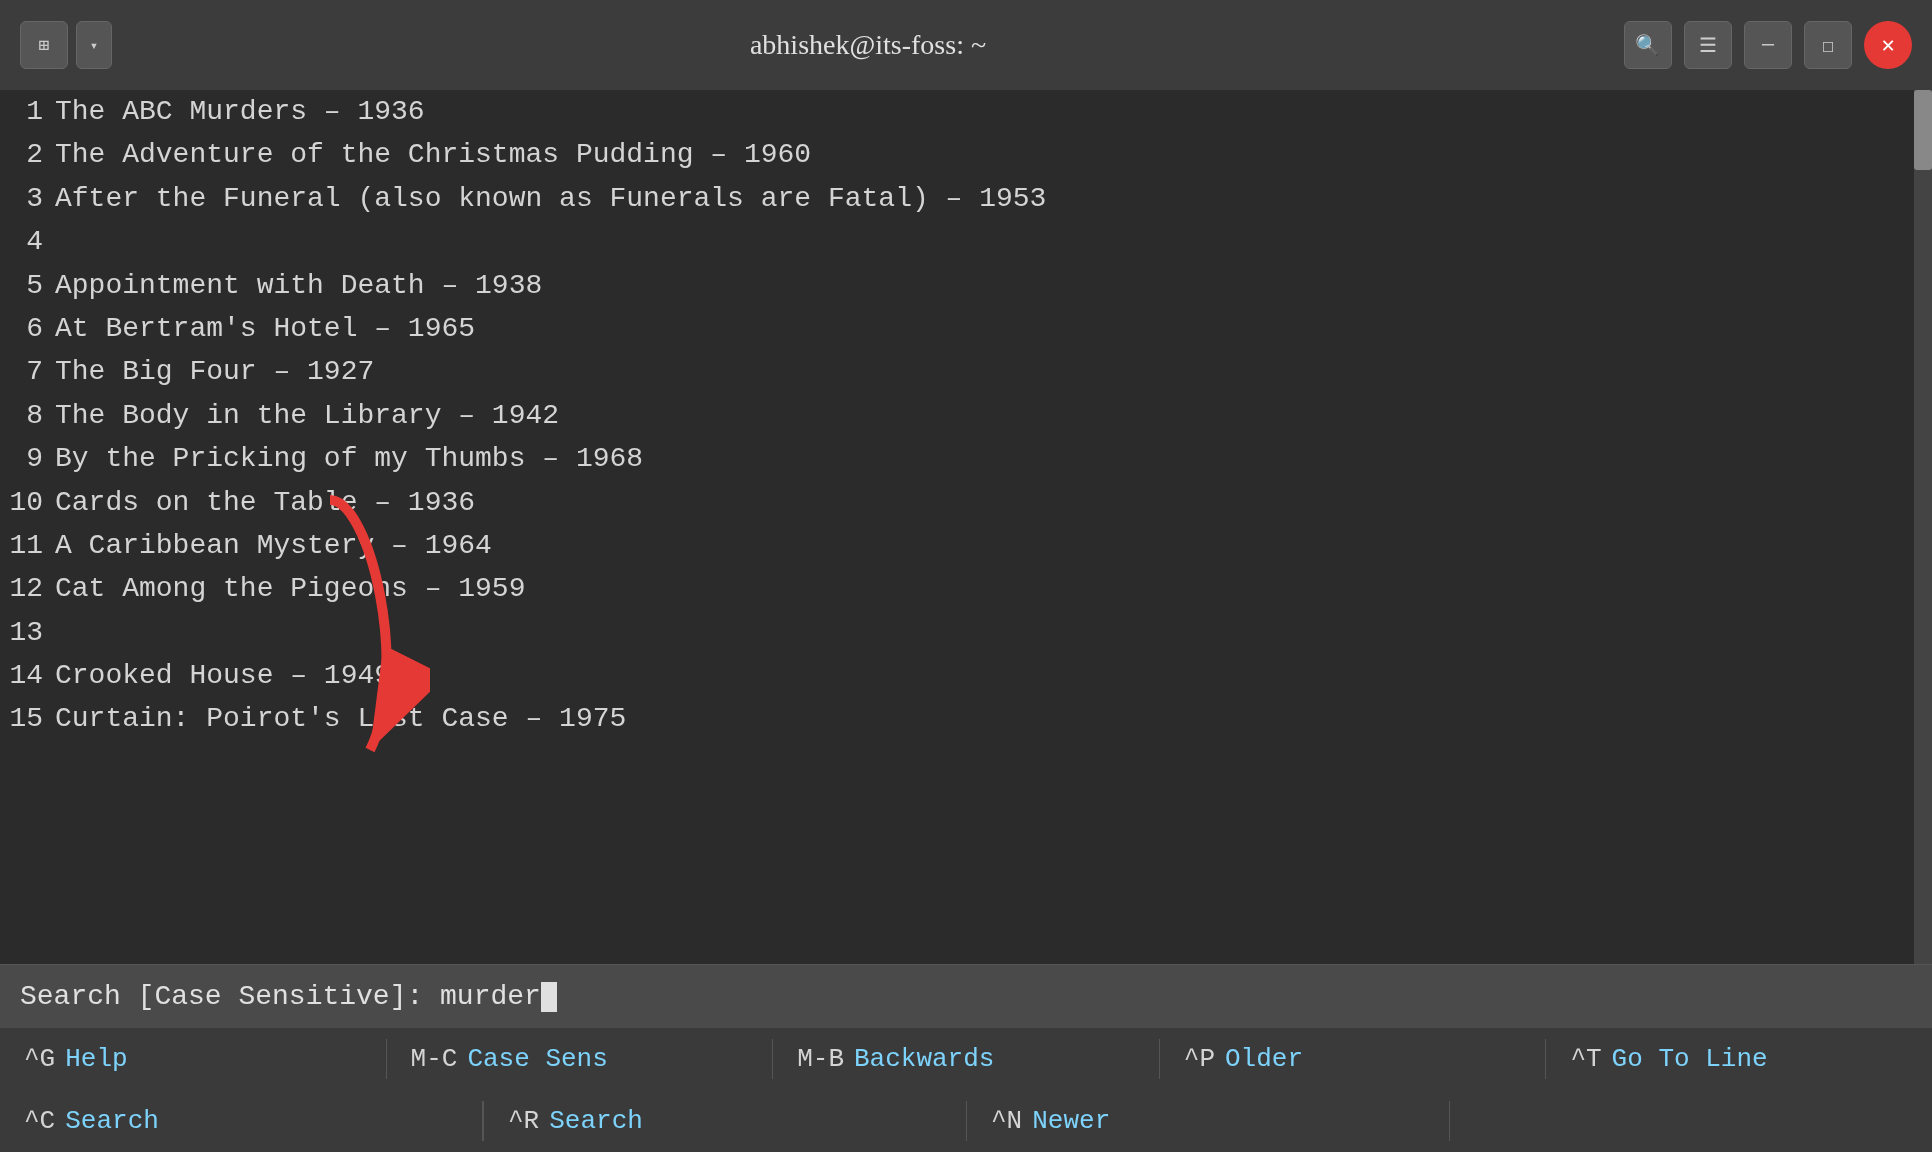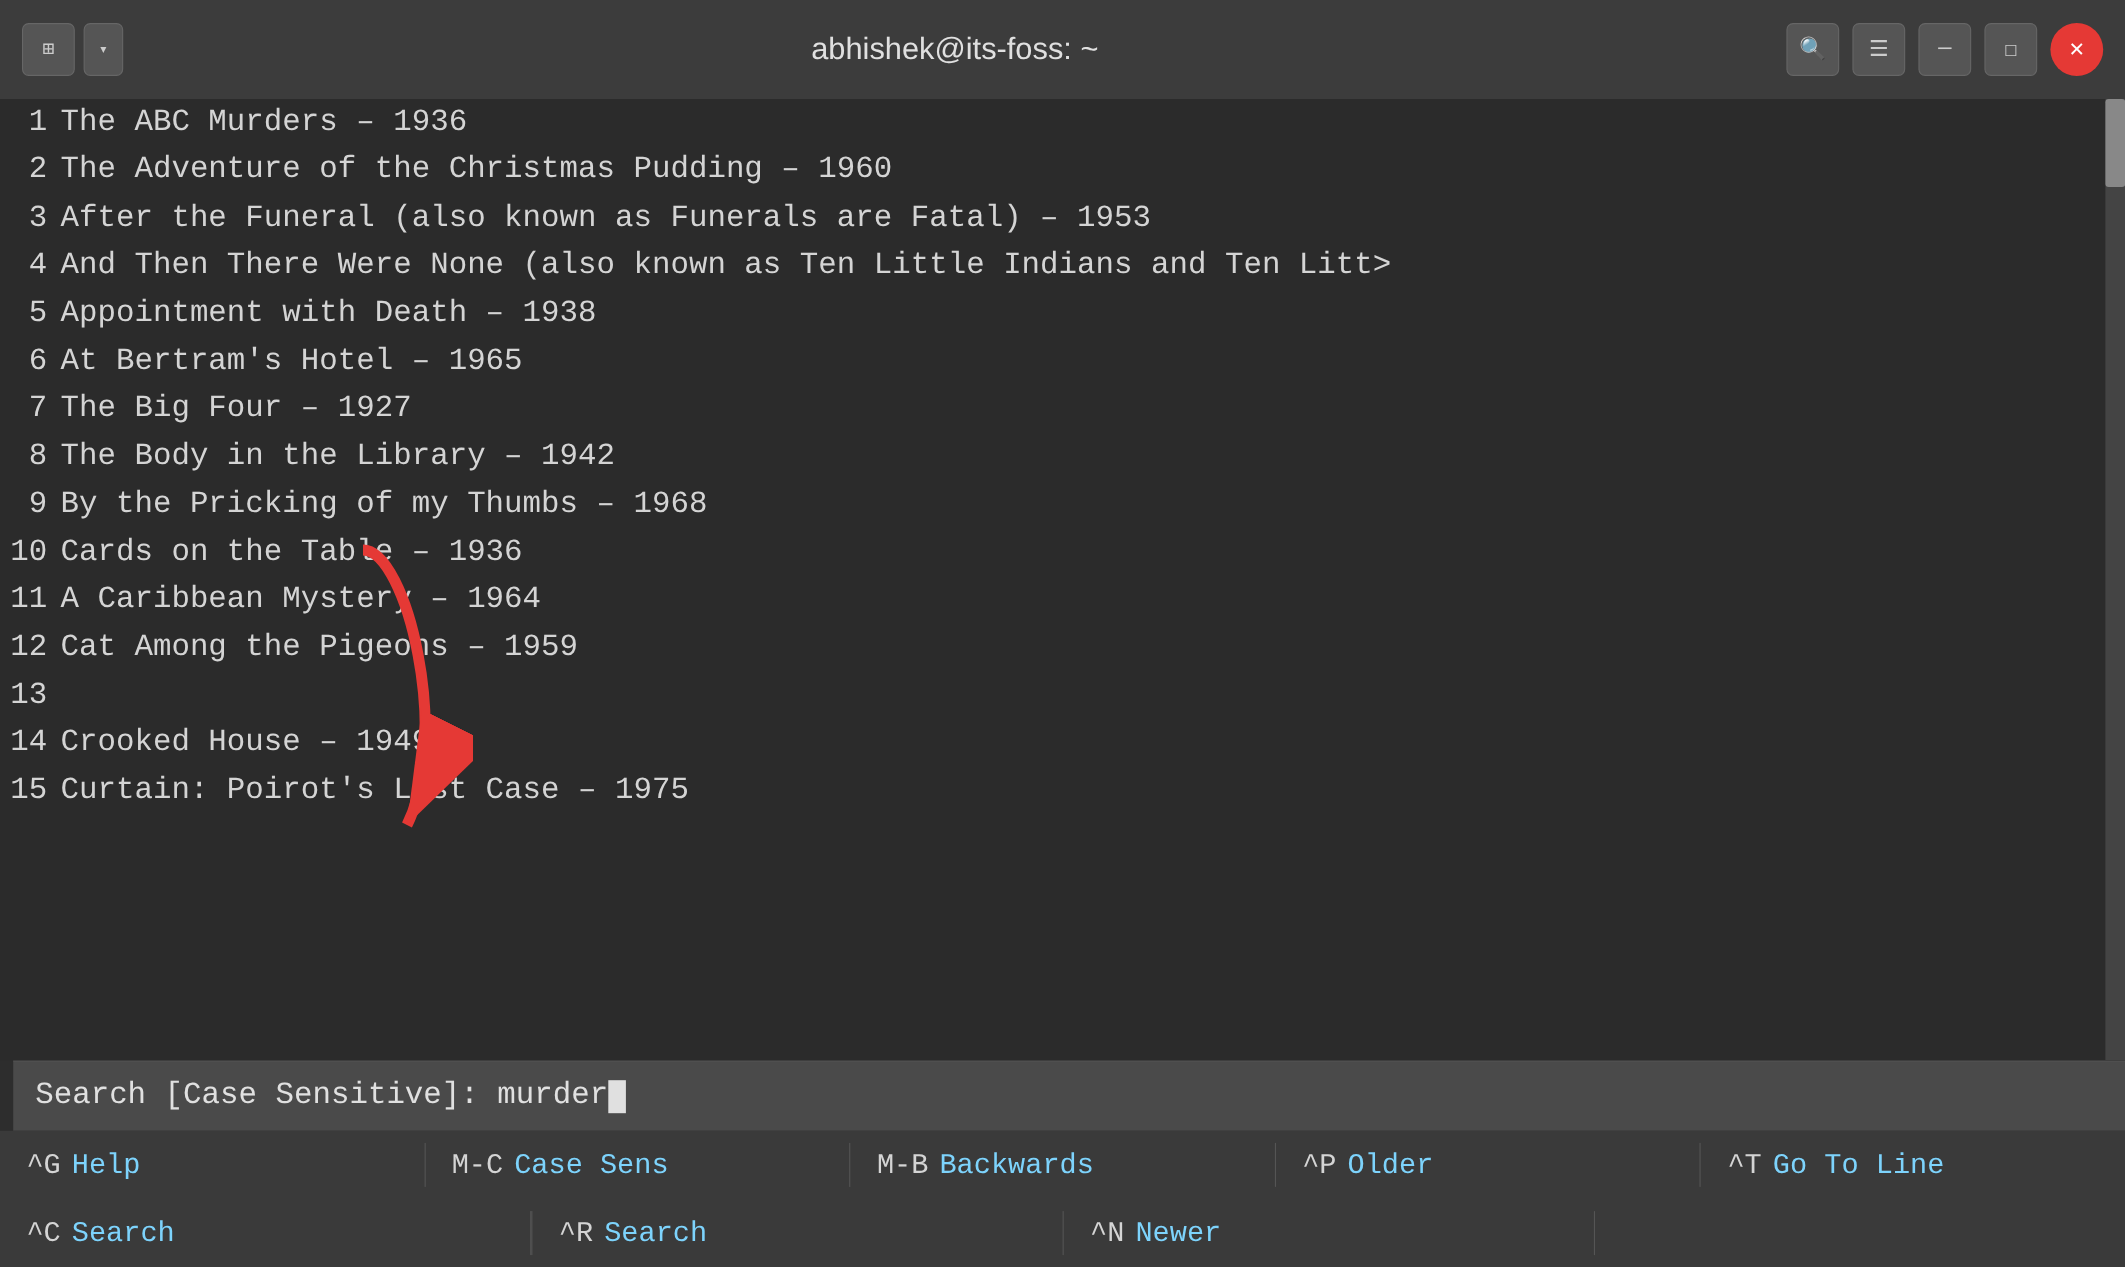--- a/index.html
+++ b/index.html
@@ -58,21 +58,21 @@
       cursor: pointer;
     }
 
     .title-bar-center {
       flex: 1;
       display: flex;
       justify-content: center;
       align-items: center;
       color: #e0e0e0;
       font-size: 28px;
-      font-family: Liberation Sans, sans-serif;
+      font-family: Liberation Serif, serif;
       font-weight: 400;
     }
 
     .title-bar-right {
       display: flex;
       align-items: center;
       gap: 12px;
     }
 
     .tb-icon-btn {
@@ -193,21 +193,20 @@
     .search-bar {
       background: #4a4a4a;
       color: #e0e0e0;
       height: 64px;
       display: flex;
       align-items: center;
       padding: 0 20px;
       font-size: 28px;
       flex-shrink: 0;
       border-top: 1px solid #555;
-      margin-left: 12px;
     }
 
     .cursor-block {
       display: inline-block;
       width: 16px;
       height: 30px;
       background: #e0e0e0;
       vertical-align: middle;
     }
 
@@ -269,21 +268,21 @@
 
 <div class="terminal-wrapper">
 
 
   <div class="terminal-content" id="content-area">
 
     <div id="lines-container">
         <div class="line"><span class="line-number">1</span><span class="line-text">The ABC Murders – 1936</span></div>
         <div class="line"><span class="line-number">2</span><span class="line-text">The Adventure of the Christmas Pudding – 1960</span></div>
         <div class="line"><span class="line-number">3</span><span class="line-text">After the Funeral (also known as Funerals are Fatal) – 1953</span></div>
-        <div class="line"><span class="line-number">4</span><span class="line-text">And Then There Were None (also known as Ten Little Indians and Ten Litt&gt;</span></div>
+        <div class="line"><span class="line-number">4</span></div>
         <div class="line"><span class="line-number">5</span><span class="line-text">Appointment with Death – 1938</span></div>
         <div class="line"><span class="line-number">6</span><span class="line-text">At Bertram's Hotel – 1965</span></div>
         <div class="line"><span class="line-number">7</span><span class="line-text">The Big Four – 1927</span></div>
         <div class="line"><span class="line-number">8</span><span class="line-text">The Body in the Library – 1942</span></div>
         <div class="line"><span class="line-number">9</span><span class="line-text">By the Pricking of my Thumbs – 1968</span></div>
         <div class="line"><span class="line-number">10</span><span class="line-text">Cards on the Table – 1936</span></div>
         <div class="line"><span class="line-number">11</span><span class="line-text">A Caribbean Mystery – 1964</span></div>
         <div class="line"><span class="line-number">12</span><span class="line-text">Cat Among the Pigeons – 1959</span></div>
         <div class="line"><span class="line-number">13</span></div>
         <div class="line"><span class="line-number">14</span><span class="line-text">Crooked House – 1949</span></div>

